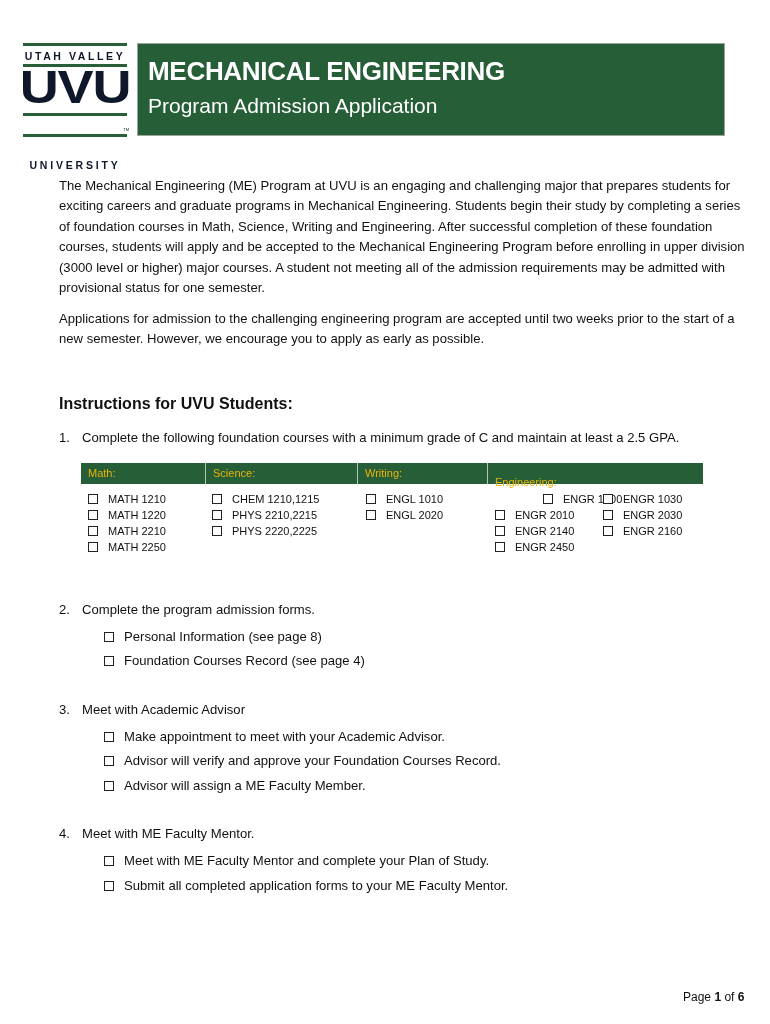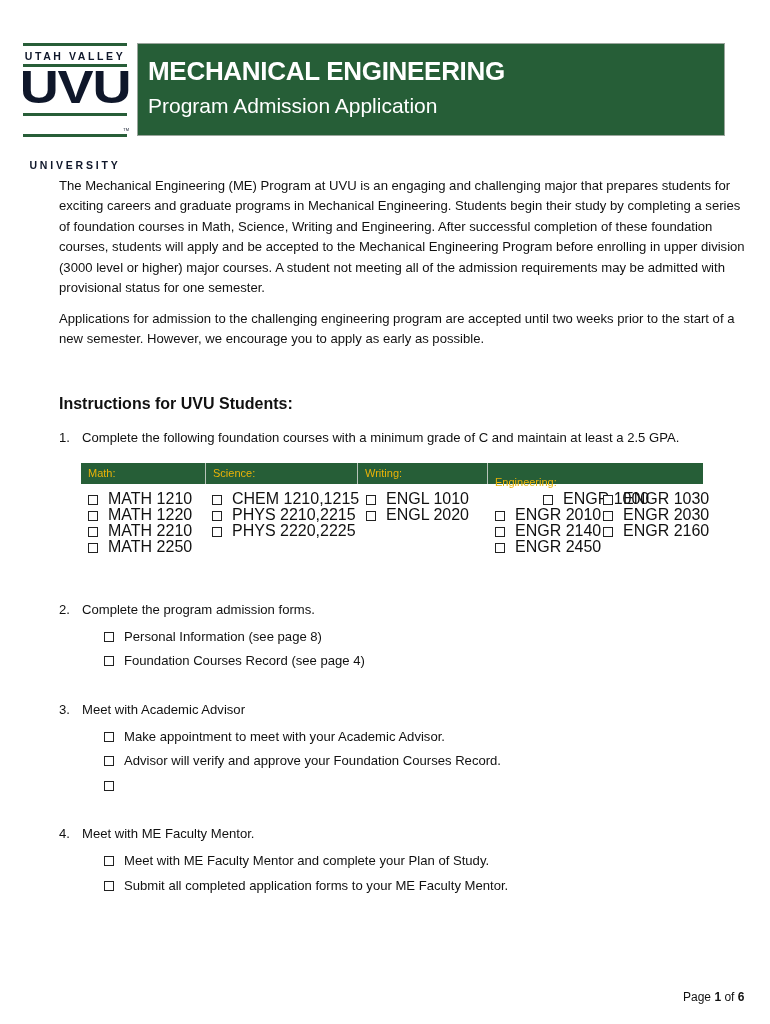--- a/index.html
+++ b/index.html
@@ -23,21 +23,21 @@
   .banner .subtitle { position:absolute; left:10px; top:50px; color:#fff; font-size:21px; }
 
   .para { left:59px; width:690px; font-size:13.1px; line-height:20.4px; }
   .h2 { left:59px; top:395px; font-size:16px; font-weight:bold; }
   .step { left:59px; font-size:13.1px; line-height:18px; }
   .step .num { display:inline-block; width:23px; }
 
   
   .thead { left:81px; top:463px; width:622px; height:21px; background:#265e37; }
   .thead .col { position:absolute; top:0; height:21px; line-height:21px; color:#eab308; font-size:11px; padding-left:7px; box-sizing:border-box; border-right:1px solid #b8c4ba; }
-  .course { position:absolute; font-size:16px; line-height:16px; white-space:nowrap; }
+  .course { position:absolute; font-size:11px; line-height:16px; white-space:nowrap; }
   .cb { display:inline-block; width:10px; height:10px; border:1px solid #222; box-sizing:border-box; vertical-align:-1px; margin-right:10px; background:#fff; cursor:pointer; }
 
   .check-item { position:absolute; left:104px; font-size:13.1px; line-height:18px; white-space:nowrap; }
   .check-item .cb { margin-right:10px; }
 
   .footer { left:683px; top:990px; font-size:12px; }
   .footer b { font-weight:bold; }
 </style>
 </head>
 <body>
@@ -99,21 +99,21 @@
   <span class="num">2.</span><span>Complete the program admission forms.</span>
 </div>
 <div class="check-item" style="top:628px;"><span class="cb"></span><span>Personal Information (see page 8)</span></div>
 <div class="check-item" style="top:652px;"><span class="cb"></span><span>Foundation Courses Record (see page 4)</span></div>
 
 <div class="abs step" style="top:701px;">
   <span class="num">3.</span><span>Meet with Academic Advisor</span>
 </div>
 <div class="check-item" style="top:728px;"><span class="cb"></span><span>Make appointment to meet with your Academic Advisor.</span></div>
 <div class="check-item" style="top:752px;"><span class="cb"></span><span>Advisor will verify and approve your Foundation Courses Record.</span></div>
-<div class="check-item" style="top:777px;"><span class="cb"></span></div>
+<div class="check-item" style="top:777px;"><span class="cb"></span><span>Advisor will assign a ME Faculty Member.</span></div>
 
 <div class="abs step" style="top:825px;">
   <span class="num">4.</span><span>Meet with ME Faculty Mentor.</span>
 </div>
 <div class="check-item" style="top:852px;"><span class="cb"></span><span>Meet with ME Faculty Mentor and complete your Plan of Study.</span></div>
 <div class="check-item" style="top:877px;"><span class="cb"></span><span>Submit all completed application forms to your ME Faculty Mentor.</span></div>
 
 <div class="abs footer">
   <span>Page</span>
   <b>1</b>

